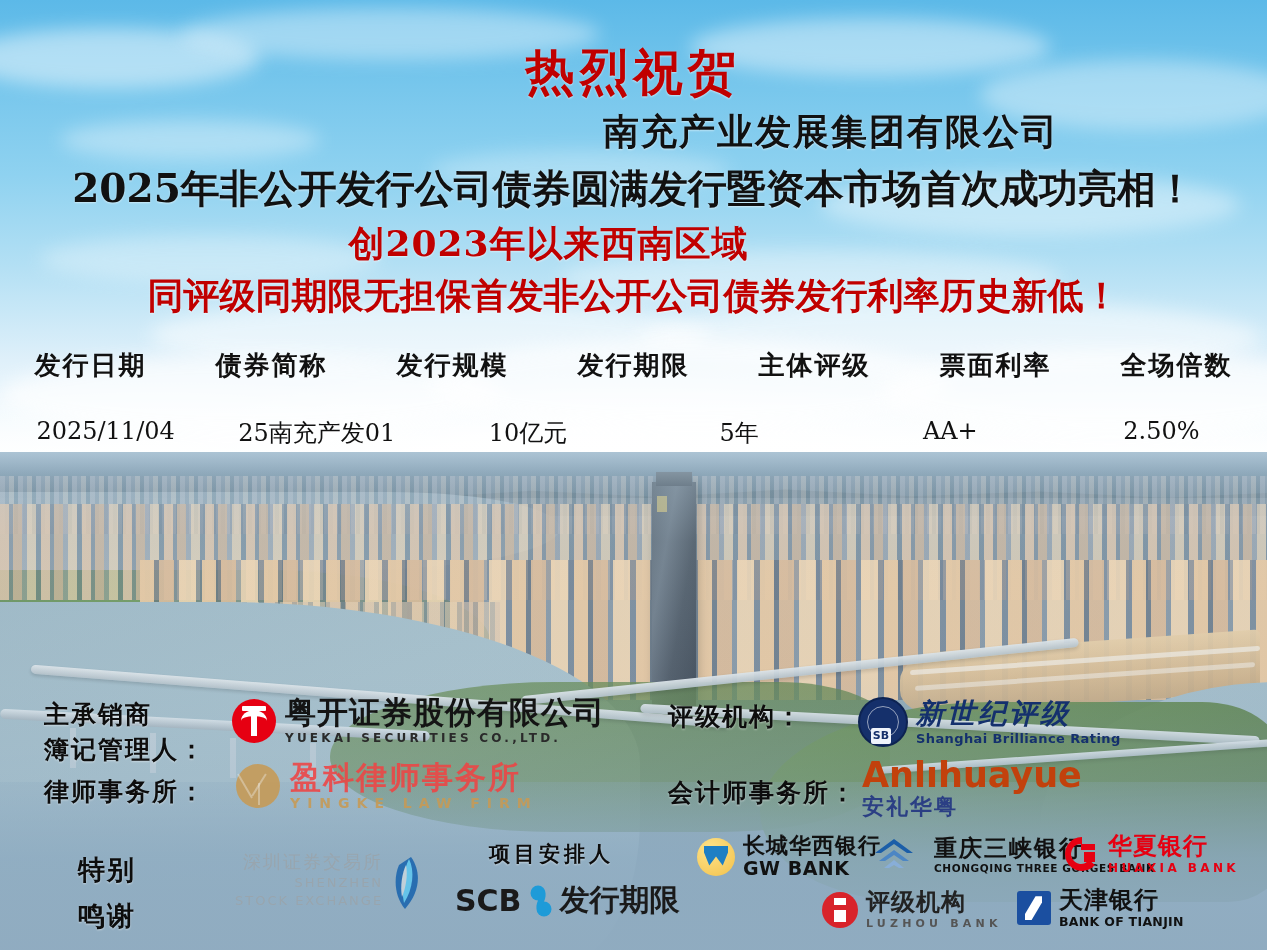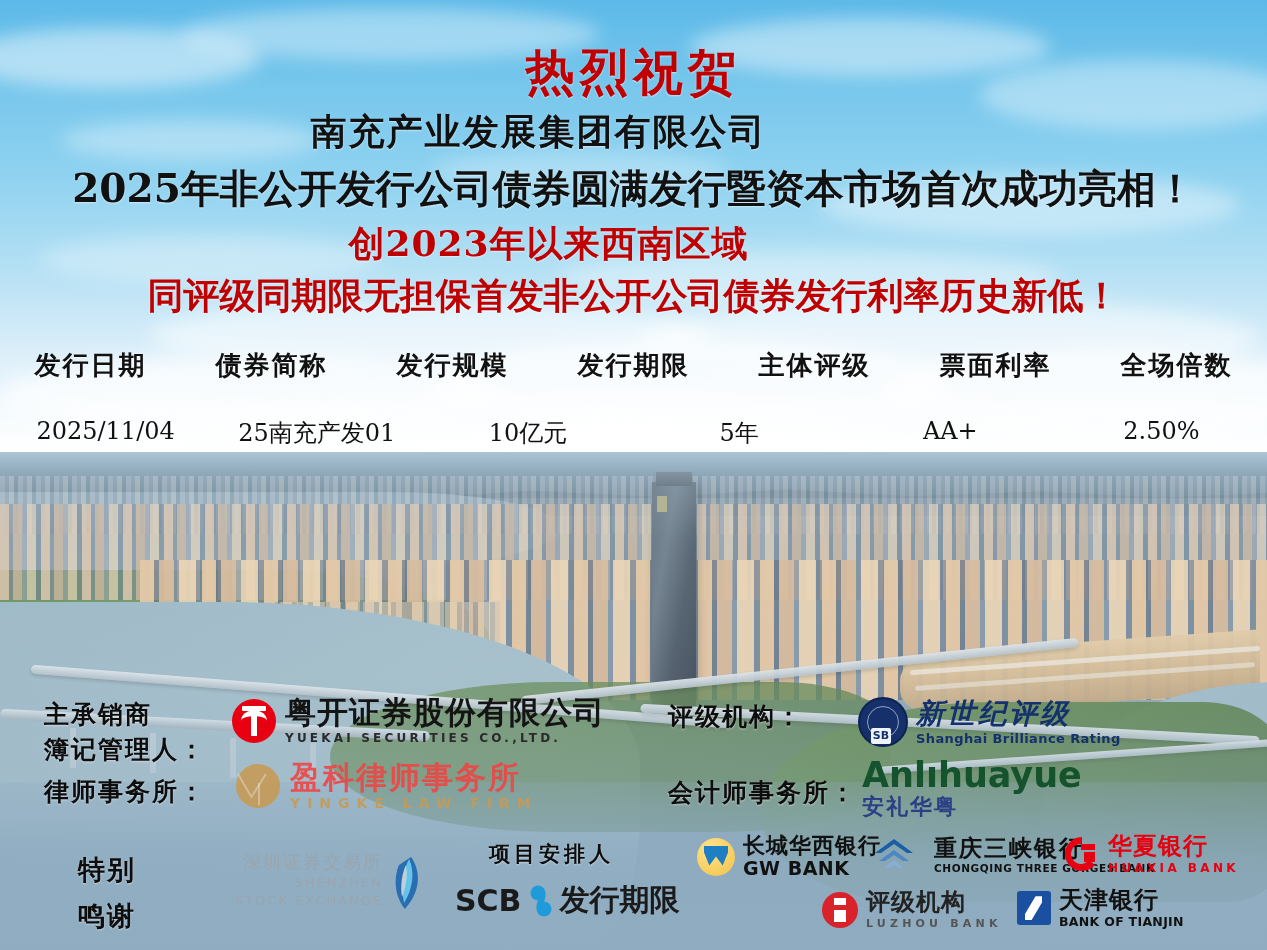--- a/index.html
+++ b/index.html
@@ -122,21 +122,21 @@
     color:#C00000;font-weight:700;
     font-family:"DejaVu Serif","Liberation Serif",serif;
     text-shadow:0 1px 2px rgba(255,255,255,.55);
   }
   .t-blk{
     color:#111;font-weight:700;
     font-family:"DejaVu Serif","Liberation Serif",serif;
     text-shadow:0 1px 2px rgba(255,255,255,.5);
   }
   .l1{position:absolute;left:0;top:40px;width:1267px;font-size:49px;letter-spacing:5px;}
-  .l2{position:absolute;left:12px;top:108px;width:1053px;font-size:36px;letter-spacing:2px;}
+  .l2{position:absolute;left:6px;top:108px;width:1053px;font-size:36px;letter-spacing:2px;text-align:right;}
   .l3{position:absolute;left:0;top:162px;width:1267px;font-size:39px;letter-spacing:0px;}
   .l4{position:absolute;left:0;top:220px;width:1097px;font-size:36px;letter-spacing:1px;}
   .l5{position:absolute;left:0;top:272px;width:1267px;font-size:36px;letter-spacing:0px;}
 
   
   .tbl{position:absolute;left:0;top:348px;width:1036px;z-index:6;}
   .trow{display:flex;width:1267px;}
   .tcell{flex:1;text-align:center;color:#111;
     font-family:"DejaVu Serif","Liberation Serif",serif;
     text-shadow:0 1px 1px rgba(255,255,255,.6);}
@@ -179,21 +179,21 @@
   .sb-seal:before{content:"";position:absolute;left:7px;top:7px;right:7px;bottom:7px;border-radius:50%;border:1px solid rgba(255,255,255,.55);}
   .sb-seal span{position:absolute;left:11px;top:13px;width:20px;height:16px;background:#eef3fb;border-radius:2px;
      font-family:"DejaVu Sans","Liberation Sans",sans-serif;font-size:11px;font-weight:700;color:#15306b;
      line-height:16px;text-align:center;letter-spacing:0px;margin-top:16px;}
   .sb-tx{line-height:1;}
   .sb-cn{font-family:"DejaVu Serif","Liberation Serif",serif;font-size:28px;font-weight:700;color:#14306d;letter-spacing:3px;font-style:italic;}
   .sb-en{font-family:"DejaVu Sans","Liberation Sans",sans-serif;font-size:13px;font-weight:700;color:#14306d;letter-spacing:.4px;margin-top:4px;}
 
   
   .al{left:862px;top:758px;line-height:1;}
-  .al-en{font-family:"DejaVu Sans","Liberation Sans",sans-serif;font-size:35px;font-weight:700;color:#14532d;letter-spacing:0px;}
+  .al-en{font-family:"DejaVu Sans","Liberation Sans",sans-serif;font-size:35px;font-weight:700;color:#c2410c;letter-spacing:0px;}
   .al-cn{font-family:"DejaVu Sans","Liberation Sans",sans-serif;font-size:22px;font-weight:700;color:#2b3f84;letter-spacing:2px;margin-top:3px;}
 
   
   .sz{left:235px;top:852px;display:flex;align-items:flex-end;gap:6px;opacity:.85;}
   .sz-tx{text-align:right;line-height:1.15;}
   .sz-cn{font-family:"DejaVu Sans","Liberation Sans",sans-serif;font-size:18px;color:#9aa4ab;letter-spacing:2px;}
   .sz-en1,.sz-en2{font-family:"DejaVu Sans","Liberation Sans",sans-serif;font-size:13px;color:#9aa4ab;letter-spacing:2px;margin-top:3px;}
   .sz-mark{width:32px;height:52px;flex:none;}
 
   

